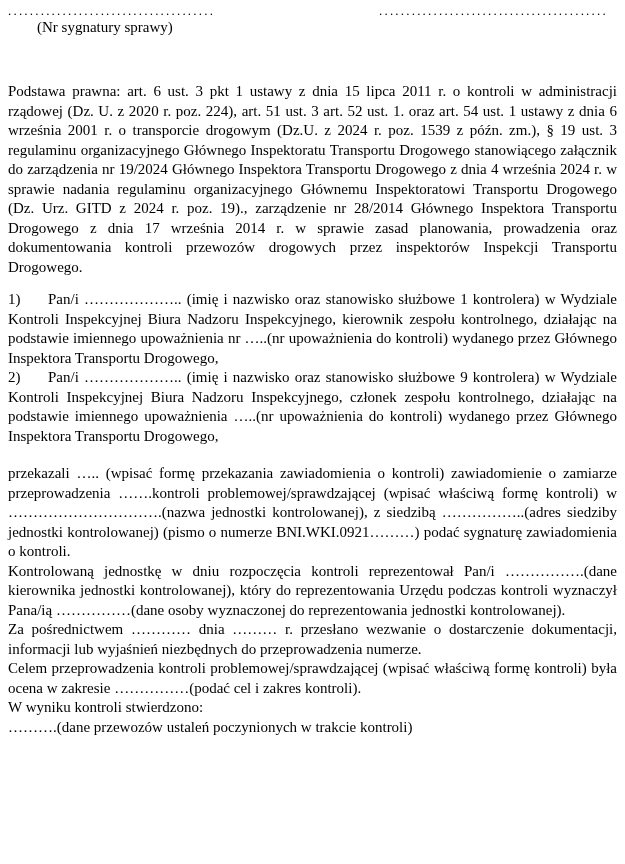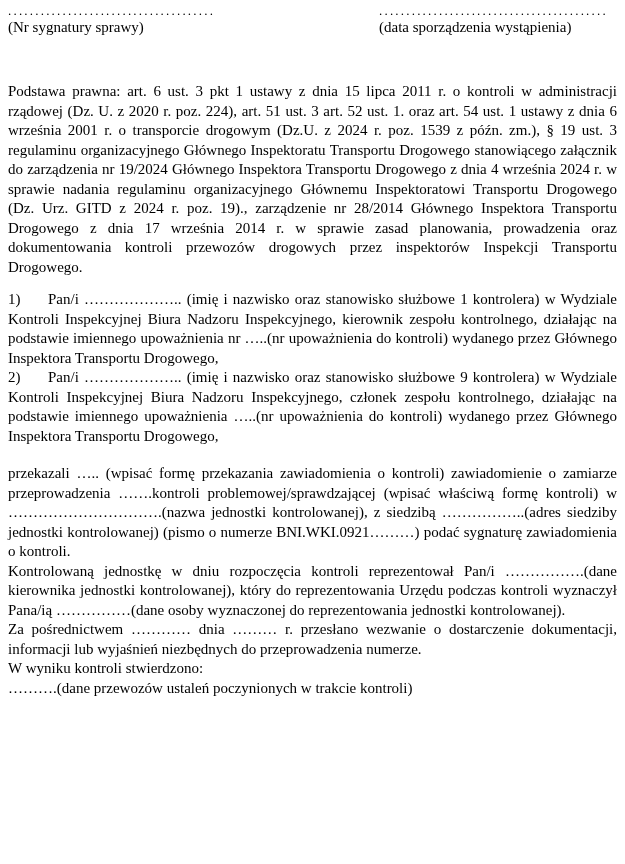--- a/index.html
+++ b/index.html
@@ -36,20 +36,21 @@
   .leader {
     font-size: 13px;
     letter-spacing: 2.2px;
     white-space: nowrap;
     overflow: hidden;
     line-height: 14px;
   }
   .header-label {
     font-size: 15px;
     line-height: 19px;
+    margin-left: 29px;
   }
   
   .doc-title {
     margin-top: 36px;
     text-align: center;
     font-weight: bold;
     font-size: 16px;
     line-height: 21px;
   }
   
@@ -79,21 +80,20 @@
 
 <div class="page">
 
   <div class="doc-header">
     <div class="header-col left">
       <span class="leader">......................................</span>
       <span class="header-label">(Nr sygnatury sprawy)</span>
     </div>
     <div class="header-col right">
       <span class="leader">..........................................</span>
-      <span class="header-label">(data sporządzenia wystąpienia)</span>
     </div>
   </div>
 
   <div class="doc-title">
   </div>
 
   <div class="doc-body">
 
     <p class="para gap-after">Podstawa prawna: art. 6 ust. 3 pkt 1 ustawy z dnia 15 lipca 2011 r. o kontroli w administracji rządowej (Dz. U. z 2020 r. poz. 224), art. 51 ust. 3 art. 52 ust. 1. oraz art. 54 ust. 1 ustawy z dnia 6 września 2001 r. o transporcie drogowym (Dz.U. z 2024 r. poz. 1539 z późn. zm.), § 19 ust. 3 regulaminu organizacyjnego Głównego Inspektoratu Transportu Drogowego stanowiącego załącznik do zarządzenia nr 19/2024 Głównego Inspektora Transportu Drogowego z dnia 4 września 2024 r. w sprawie nadania regulaminu organizacyjnego Głównemu Inspektoratowi Transportu Drogowego (Dz. Urz. GITD z 2024 r. poz. 19)., zarządzenie nr 28/2014 Głównego Inspektora Transportu Drogowego z dnia 17 września 2014 r. w sprawie zasad planowania, prowadzenia oraz dokumentowania kontroli przewozów drogowych przez inspektorów Inspekcji Transportu Drogowego.</p>
 
@@ -102,20 +102,21 @@
 
 
     <p class="para"><span class="num">2)</span><span>Pan/i ……………….. (imię i nazwisko oraz stanowisko służbowe 9 kontrolera) w Wydziale Kontroli Inspekcyjnej Biura Nadzoru Inspekcyjnego, członek zespołu kontrolnego, działając na podstawie imiennego upoważnienia …..(nr upoważnienia do kontroli) wydanego przez Głównego Inspektora Transportu Drogowego,</span></p>
 
     <p class="para gap-before">przekazali ….. (wpisać formę przekazania zawiadomienia o kontroli) zawiadomienie o zamiarze przeprowadzenia …….kontroli problemowej/sprawdzającej (wpisać właściwą formę kontroli) w ………………………….(nazwa jednostki kontrolowanej), z siedzibą ……………..(adres siedziby jednostki kontrolowanej) (pismo o numerze BNI.WKI.0921………) podać sygnaturę zawiadomienia o kontroli.</p>
 
     <p class="para">Kontrolowaną jednostkę w dniu rozpoczęcia kontroli reprezentował Pan/i …………….(dane kierownika jednostki kontrolowanej), który do reprezentowania Urzędu podczas kontroli wyznaczył Pana/ią ……………(dane osoby wyznaczonej do reprezentowania jednostki kontrolowanej).</p>
 
     <p class="para">Za pośrednictwem ………… dnia ……… r. przesłano wezwanie o dostarczenie dokumentacji, informacji lub wyjaśnień niezbędnych do przeprowadzenia numerze.</p>
 
+    <p class="para">Celem przeprowadzenia kontroli problemowej/sprawdzającej (wpisać właściwą formę kontroli) była ocena w zakresie ……………(podać cel i zakres kontroli).</p>
 
     <p class="para left">W wyniku kontroli stwierdzono:</p>
 
     <p class="para left">……….(dane przewozów ustaleń poczynionych w trakcie kontroli)</p>
 
   </div>
 
 </div>
 
 </body></html>

